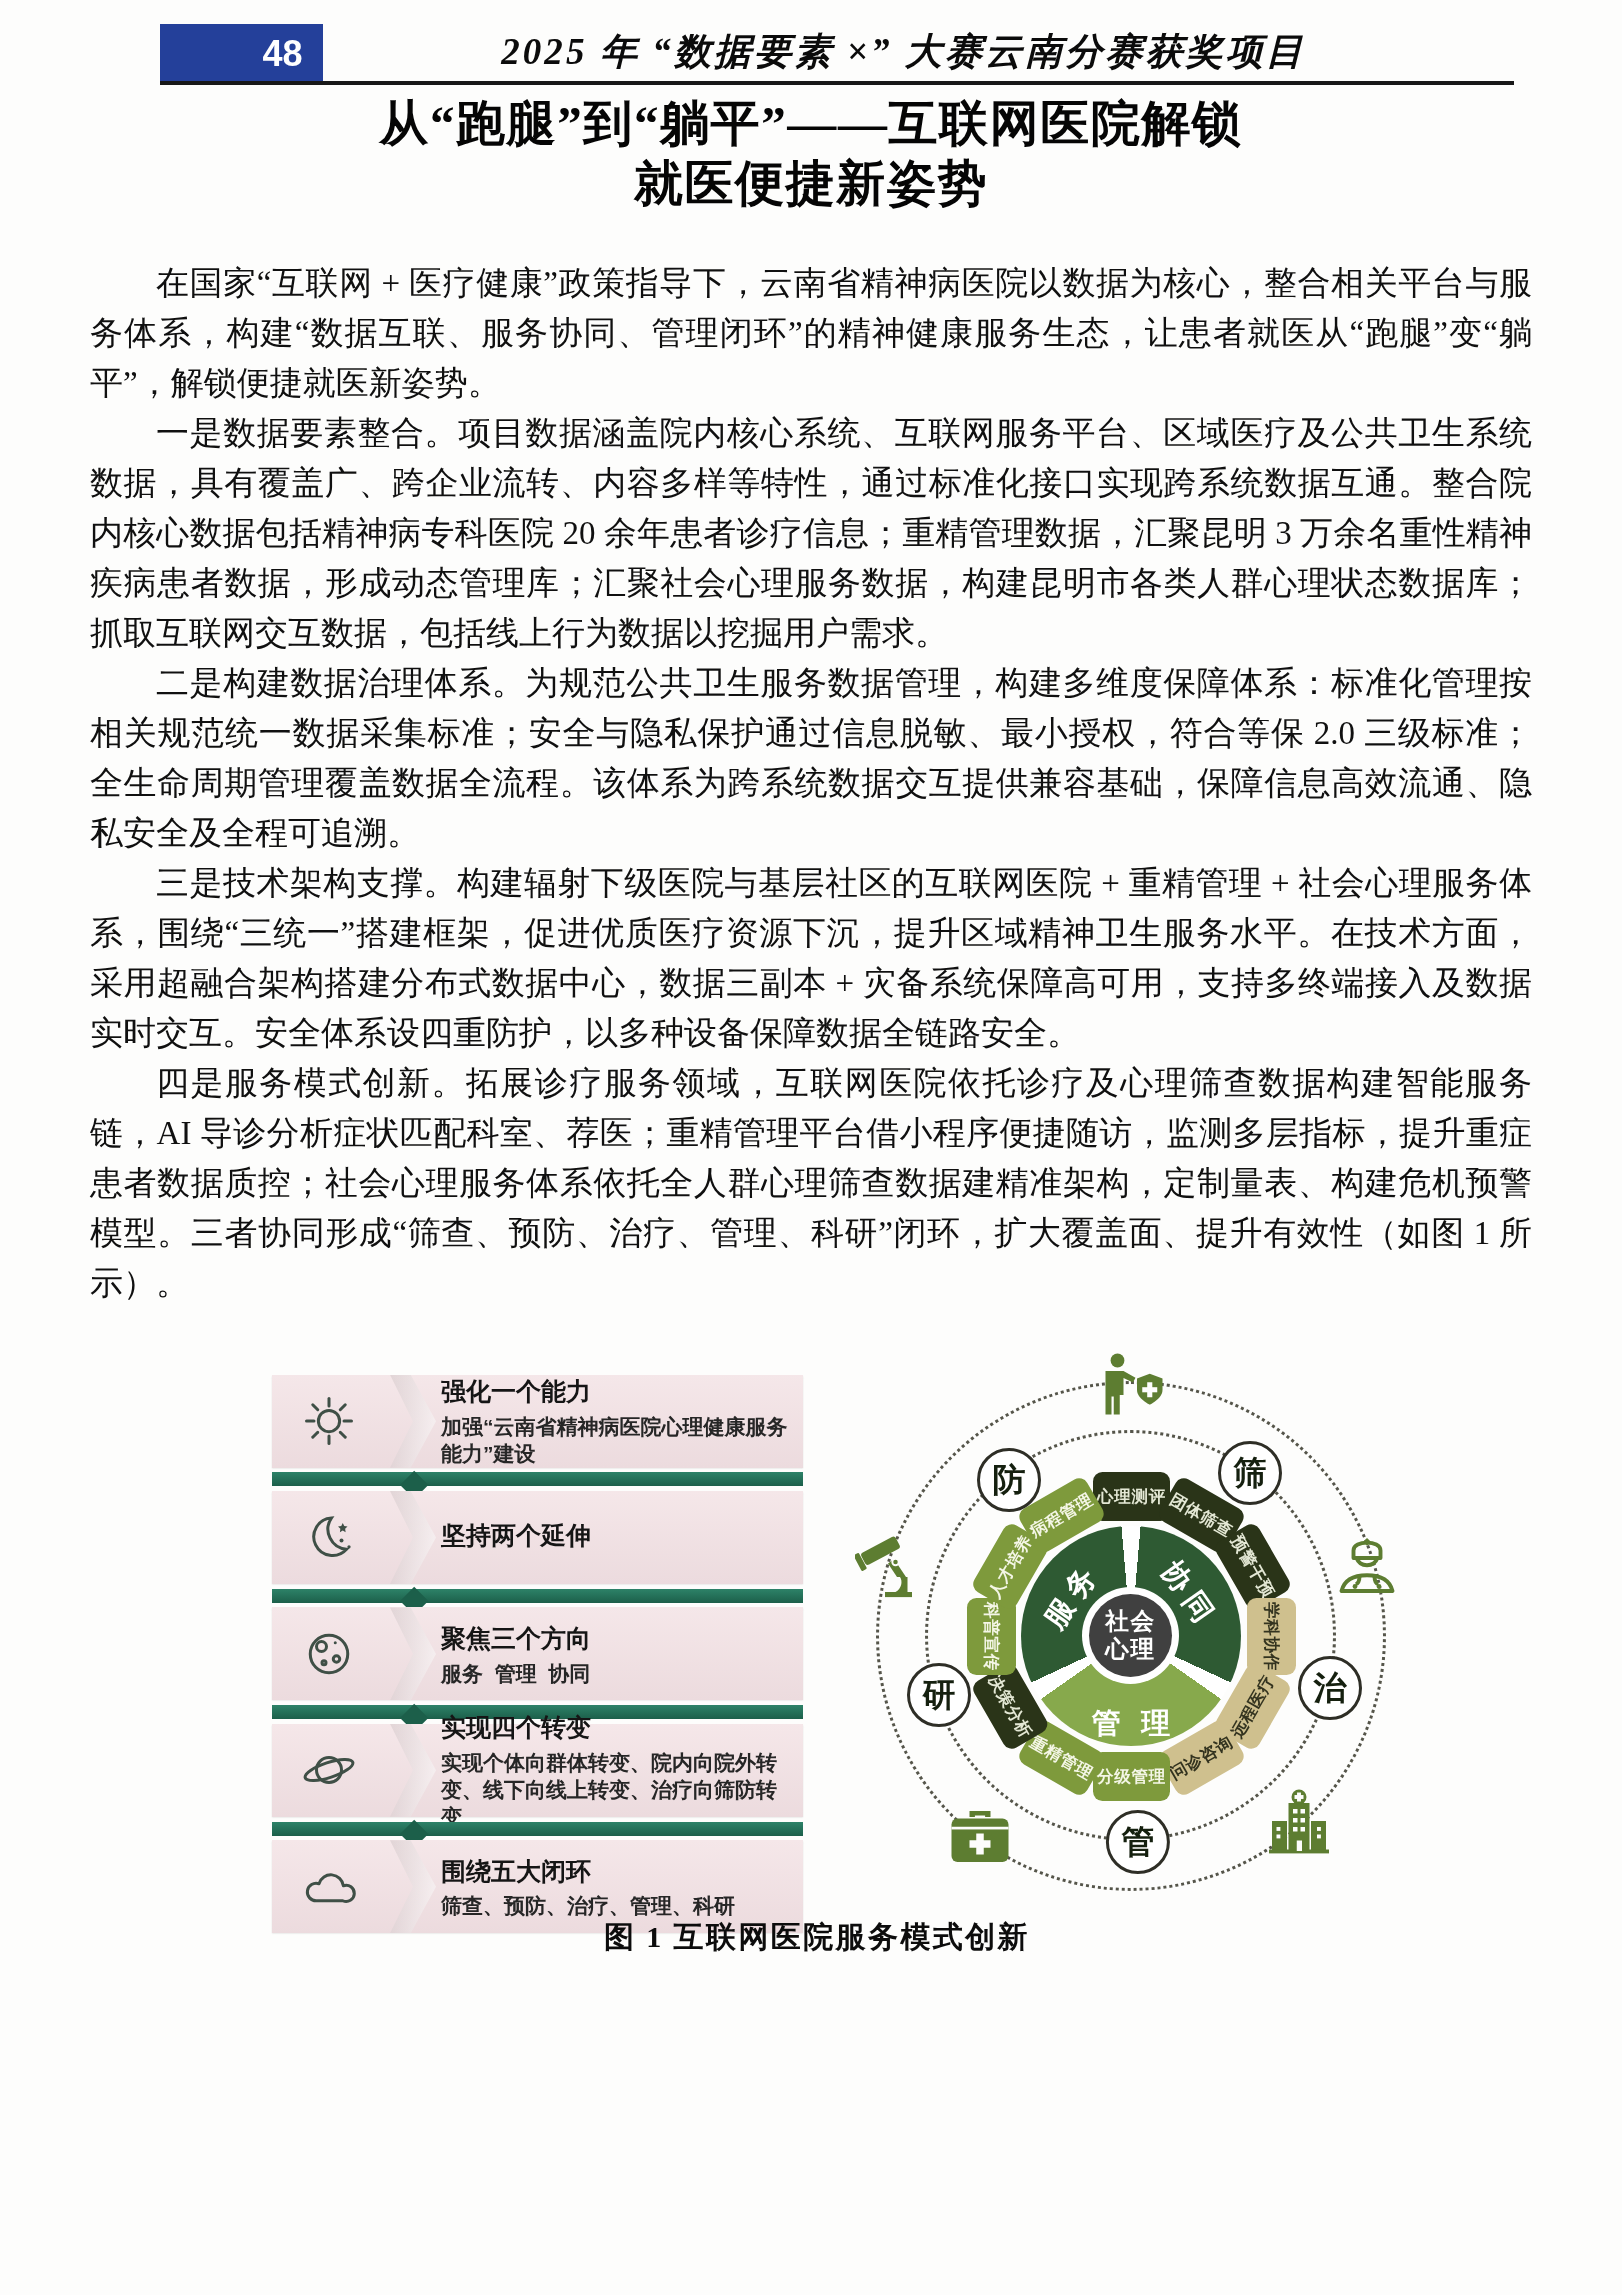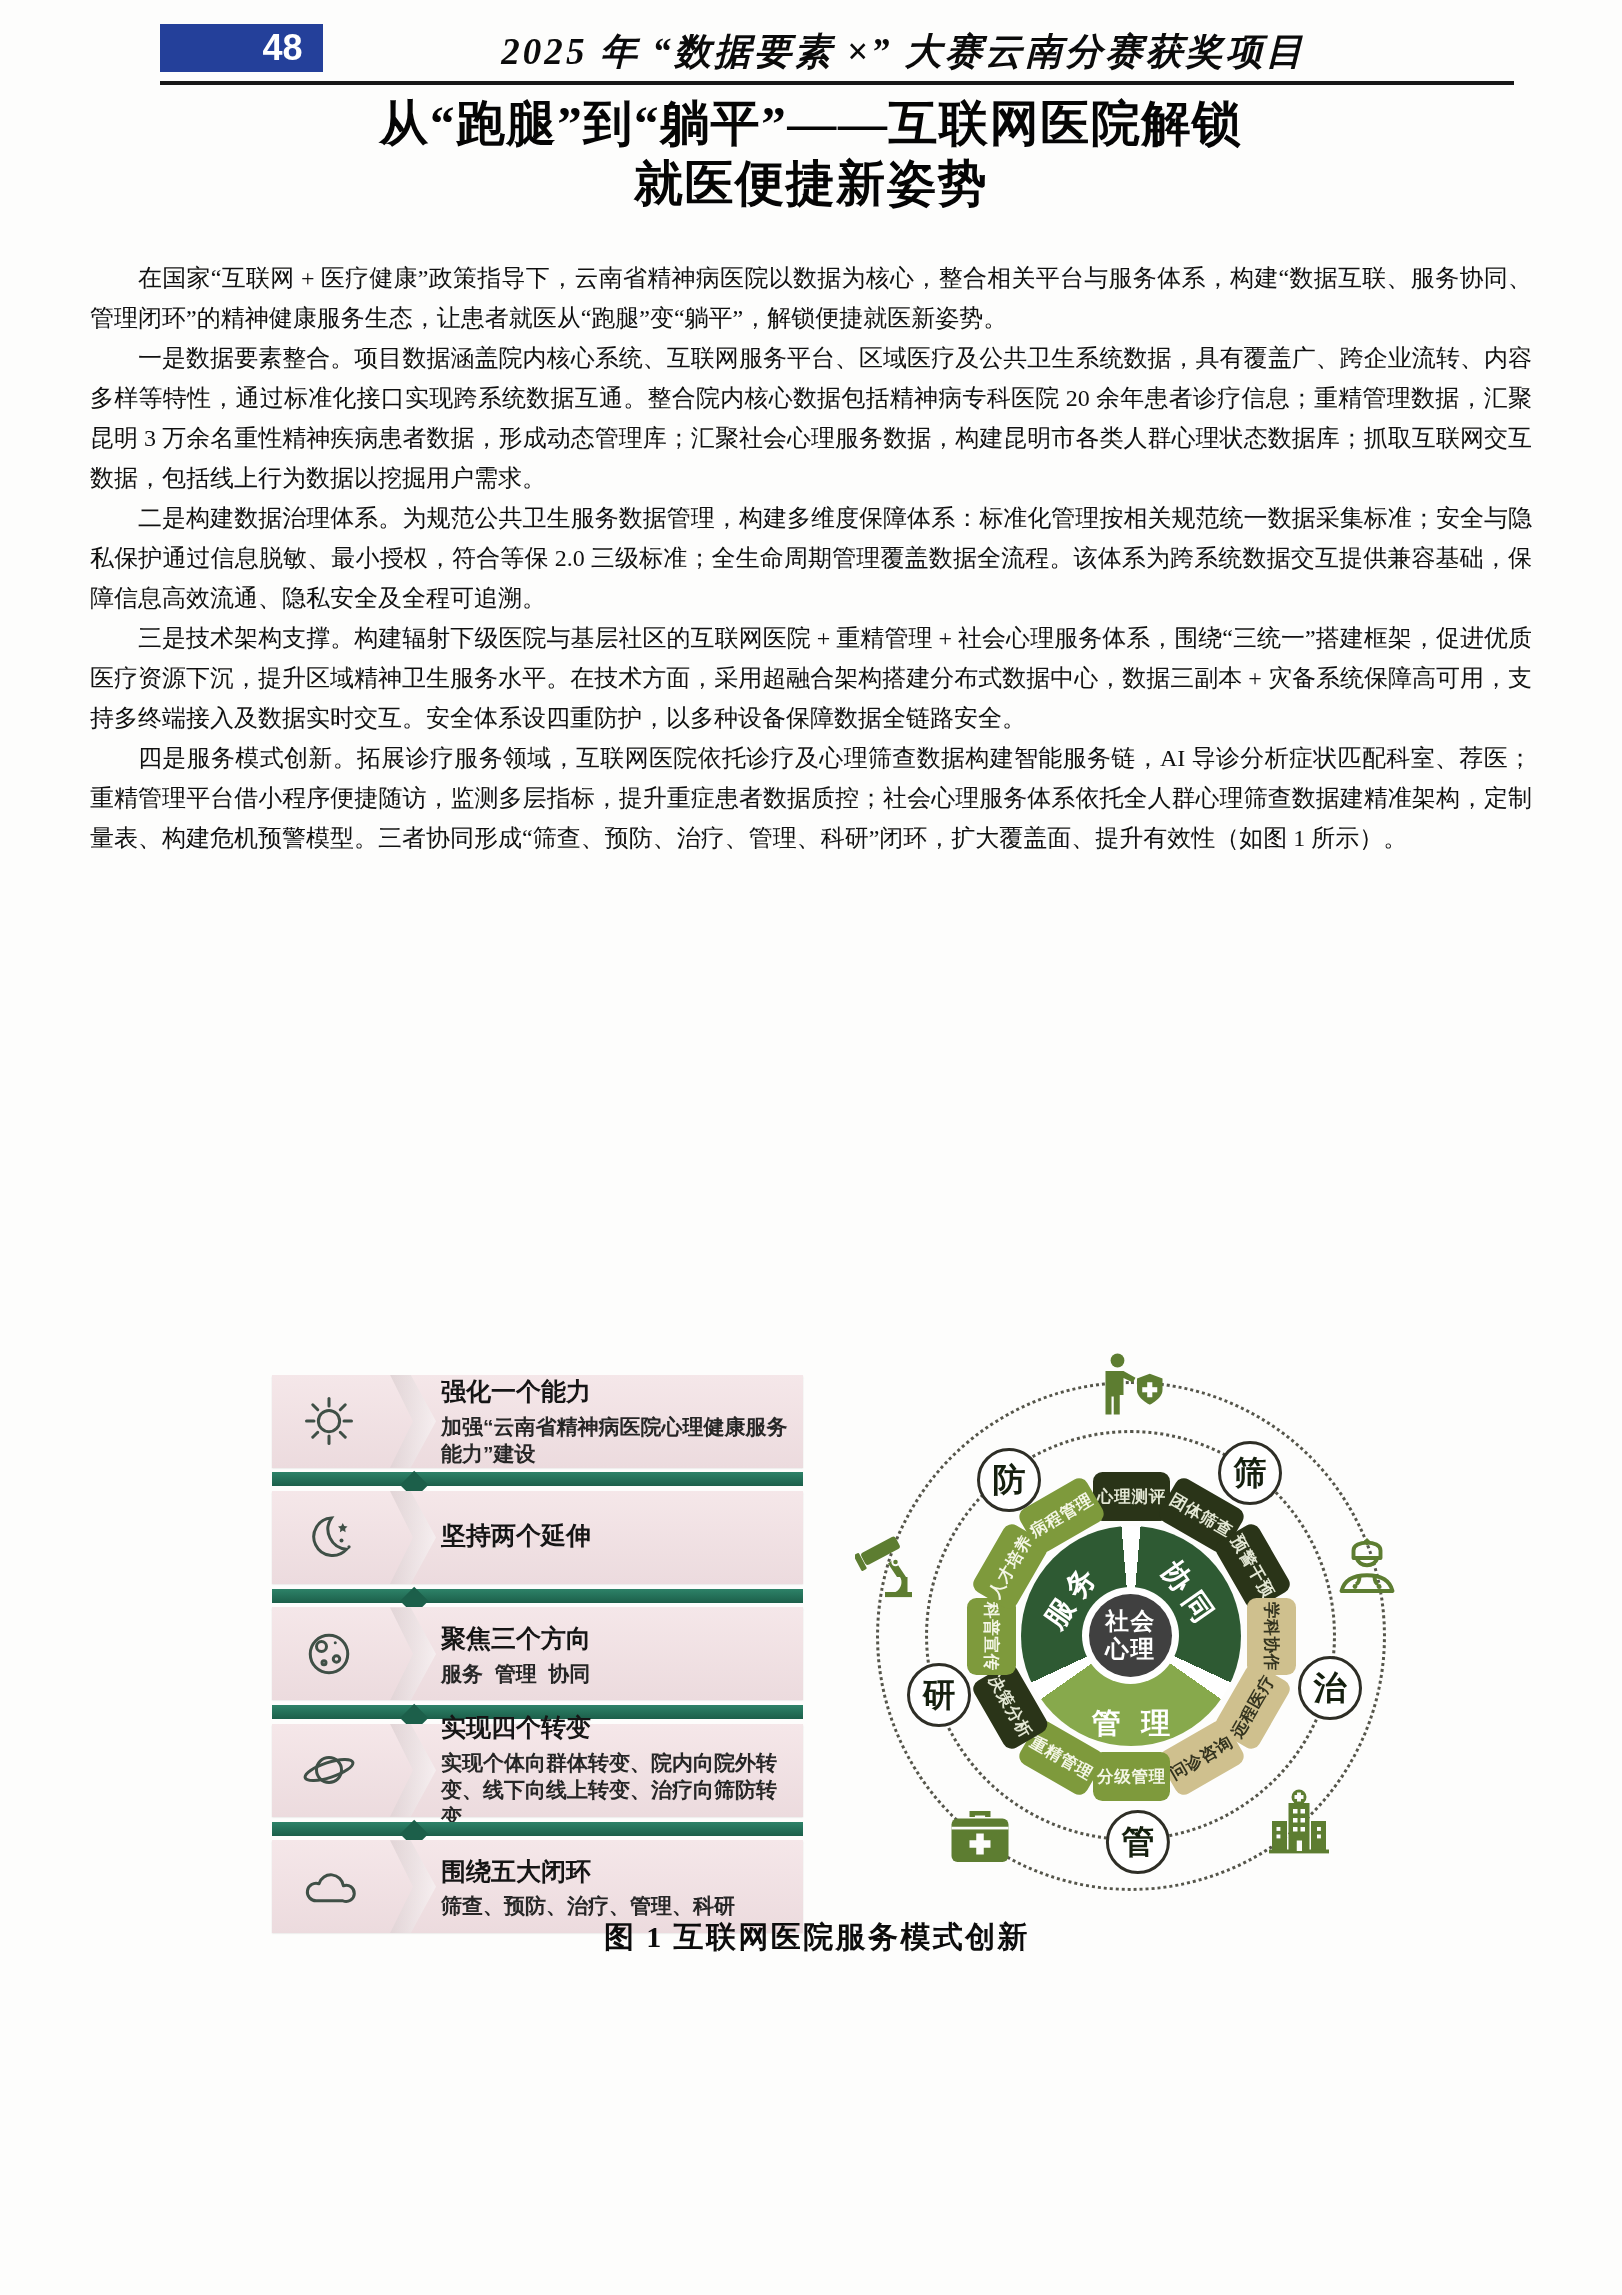--- a/index.html
+++ b/index.html
@@ -1,34 +1,34 @@
 <!DOCTYPE html>
 <html style="font-size:12.6px"><head>
 <meta charset="utf-8">
 <style>
   html,body{margin:0;padding:0;background:#d9d9d9;}
   .page{position:relative;width:1622px;height:2295px;background:#fdfdfc;
         font-family:"Liberation Serif",serif;color:#111;overflow:hidden;}
 
   
-  .pagenum-box{position:absolute;left:160px;top:23.6px;width:163px;height:48px;
+  .pagenum-box{position:absolute;left:160px;top:23.6px;width:163px;height:60px;
         background:#24409a;display:flex;align-items:center;justify-content:flex-end;
         padding-right:20.4px;box-sizing:border-box;}
   .pagenum-box span{color:#fff;font-size:36px;font-weight:700;font-family:"Liberation Sans",sans-serif;}
   .header-title{position:absolute;left:330px;top:27px;width:1147px;text-align:center;
         font-size:37px;font-weight:800;font-style:italic;letter-spacing:3.1px;color:#0b0b0b;}
   .header-rule{position:absolute;left:160px;top:81px;width:1354px;height:3.9px;background:#181818;}
 
   
   .main-title{position:absolute;left:90px;top:94px;width:1442px;text-align:center;
         font-size:49px;line-height:60px;font-weight:900;color:#050505;letter-spacing:1.6px;}
 
   
   .body-text{position:absolute;left:90px;top:258px;width:1442px;
-        font-size:24px;line-height:40px;text-align:justify;color:#101010;}
+        font-size:33px;line-height:50px;text-align:justify;color:#101010;}
   .body-text p{margin:0;text-indent:2em;}
 
   
   .figure{position:absolute;left:0;top:1359px;width:1622px;height:628px;}
 
   
   .banners{position:absolute;left:272px;top:15.7px;width:531px;font-family:"Liberation Sans",sans-serif;}
   .banner{position:relative;height:93px;background:linear-gradient(180deg,#f5e7e9,#ecdbde);
         box-shadow:0 0.8px 1.6px rgba(0,0,0,.12);}
   .banner-icon{position:absolute;left:27px;top:50%;transform:translateY(-50%);width:60px;height:60px;}

